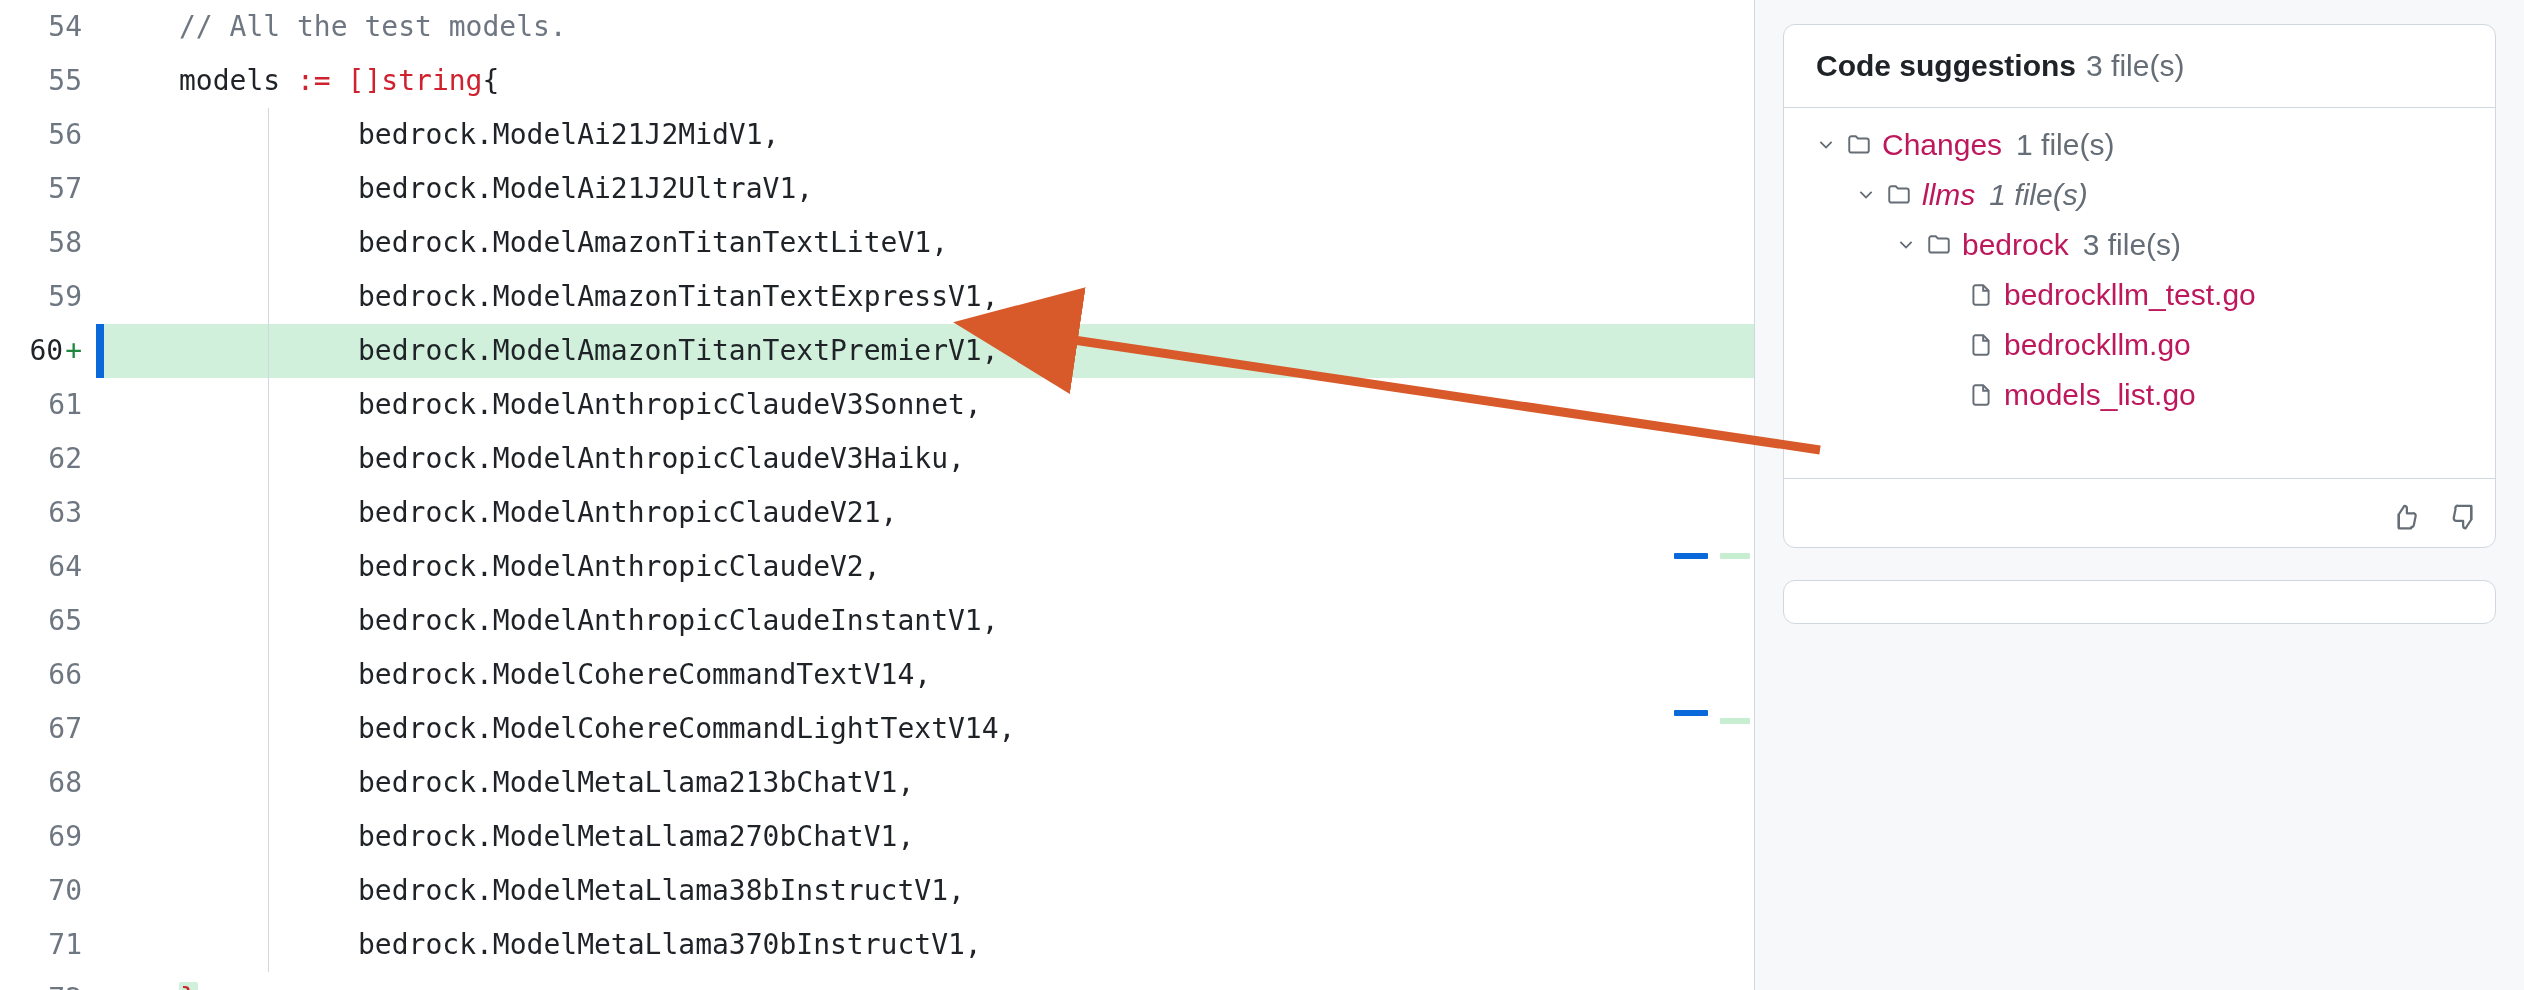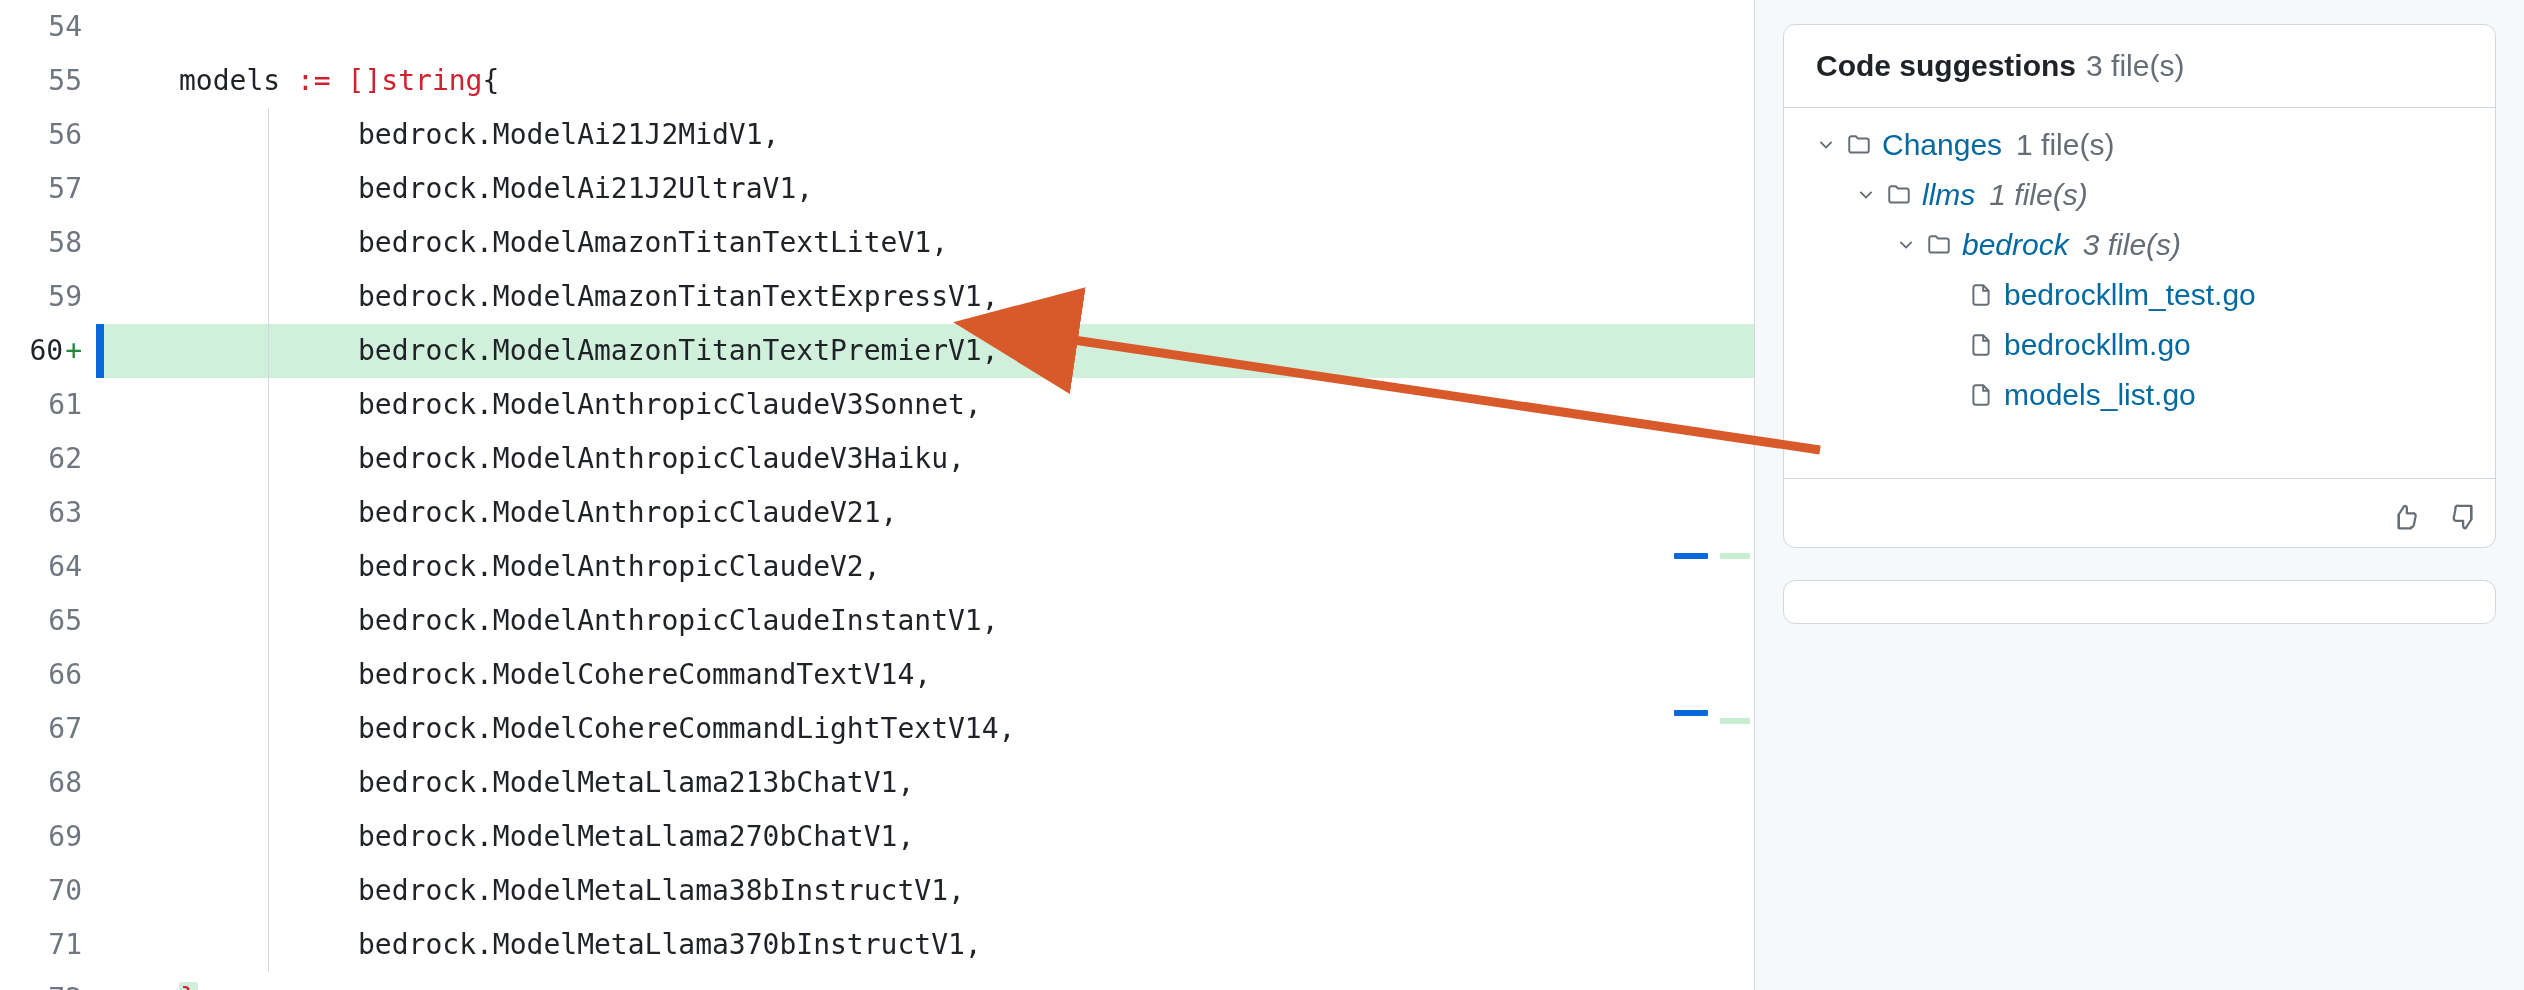--- a/index.html
+++ b/index.html
@@ -136,26 +136,26 @@
   .tree-row .chev {
     width: 20px;
     display: inline-flex;
     justify-content: center;
     color: #656d76;
   }
   .tree-row .icon {
     display: inline-flex;
     color: #656d76;
   }
-  .tree-row .label { color: #0369a1; }
+  .tree-row .label { color: #be185d; }
   .tree-row .meta  { color: #656d76; margin-left: 4px; }
 
   .depth0 { padding-left: 18px; }
   .depth1 { padding-left: 58px; font-style: italic; }
-  .depth2 { padding-left: 98px; font-style: italic; }
+  .depth2 { padding-left: 98px; }
   .depth3 { padding-left: 170px; }
 
   .divider {
     height: 1px;
     background: #d0d7de;
     margin: 26px 0 18px 0;
   }
   .reactions {
     display: flex;
     justify-content: flex-end;
@@ -192,21 +192,21 @@
   }
 
   svg { display: block; }
 </style>
 </head>
 <body>
 
 <div class="layout">
   <div class="code-panel">
     <div class="code-lines" id="code-lines">
-        <div class="code-line"><div class="gutter">54</div><div class="edge-bar"></div><div class="content-wrap"><span class="indent-guide" style="margin-left: 70px; border-left-color: transparent;"></span><span style="display: inline-block; width: 0px;"></span></div></div>
+        <div class="code-line"><div class="gutter">54</div><div class="edge-bar"></div><div class="content-wrap"><span class="indent-guide" style="margin-left: 70px; border-left-color: transparent;"></span><span style="display: inline-block; width: 0px;"></span><span class="content"><span class="tok-comment">// All the test models.</span></span></div></div>
         <div class="code-line"><div class="gutter">55</div><div class="edge-bar"></div><div class="content-wrap"><span class="indent-guide" style="margin-left: 70px; border-left-color: transparent;"></span><span style="display: inline-block; width: 0px;"></span><span class="content"><span class="tok-ident">models </span><span class="tok-op">:=</span><span class="tok-ident"> </span><span class="tok-type">[]string</span><span class="tok-brace">{</span></span></div></div>
         <div class="code-line"><div class="gutter">56</div><div class="edge-bar"></div><div class="content-wrap"><span class="indent-guide" style="margin-left: 70px; border-left-color: transparent;"></span><span class="indent-guide" style="margin-left: 89px;"></span><span style="display: inline-block; width: 89px;"></span><span class="content"><span class="tok-ident">bedrock.ModelAi21J2MidV1,</span></span></div></div>
         <div class="code-line"><div class="gutter">57</div><div class="edge-bar"></div><div class="content-wrap"><span class="indent-guide" style="margin-left: 70px; border-left-color: transparent;"></span><span class="indent-guide" style="margin-left: 89px;"></span><span style="display: inline-block; width: 89px;"></span><span class="content"><span class="tok-ident">bedrock.ModelAi21J2UltraV1,</span></span></div></div>
         <div class="code-line"><div class="gutter">58</div><div class="edge-bar"></div><div class="content-wrap"><span class="indent-guide" style="margin-left: 70px; border-left-color: transparent;"></span><span class="indent-guide" style="margin-left: 89px;"></span><span style="display: inline-block; width: 89px;"></span><span class="content"><span class="tok-ident">bedrock.ModelAmazonTitanTextLiteV1,</span></span></div></div>
         <div class="code-line"><div class="gutter">59</div><div class="edge-bar"></div><div class="content-wrap"><span class="indent-guide" style="margin-left: 70px; border-left-color: transparent;"></span><span class="indent-guide" style="margin-left: 89px;"></span><span style="display: inline-block; width: 89px;"></span><span class="content"><span class="tok-ident">bedrock.ModelAmazonTitanTextExpressV1,</span></span></div></div>
         <div class="code-line added"><div class="gutter">60<span class="plus">+</span></div><div class="edge-bar"></div><div class="content-wrap"><span class="indent-guide" style="margin-left: 70px; border-left-color: transparent;"></span><span class="indent-guide" style="margin-left: 89px;"></span><span style="display: inline-block; width: 89px;"></span><span class="content"><span class="tok-ident">bedrock.ModelAmazonTitanTextPremierV1,</span></span></div></div>
         <div class="code-line"><div class="gutter">61</div><div class="edge-bar"></div><div class="content-wrap"><span class="indent-guide" style="margin-left: 70px; border-left-color: transparent;"></span><span class="indent-guide" style="margin-left: 89px;"></span><span style="display: inline-block; width: 89px;"></span><span class="content"><span class="tok-ident">bedrock.ModelAnthropicClaudeV3Sonnet,</span></span></div></div>
         <div class="code-line"><div class="gutter">62</div><div class="edge-bar"></div><div class="content-wrap"><span class="indent-guide" style="margin-left: 70px; border-left-color: transparent;"></span><span class="indent-guide" style="margin-left: 89px;"></span><span style="display: inline-block; width: 89px;"></span><span class="content"><span class="tok-ident">bedrock.ModelAnthropicClaudeV3Haiku,</span></span></div></div>
         <div class="code-line"><div class="gutter">63</div><div class="edge-bar"></div><div class="content-wrap"><span class="indent-guide" style="margin-left: 70px; border-left-color: transparent;"></span><span class="indent-guide" style="margin-left: 89px;"></span><span style="display: inline-block; width: 89px;"></span><span class="content"><span class="tok-ident">bedrock.ModelAnthropicClaudeV21,</span></span></div></div>
         <div class="code-line"><div class="gutter">64</div><div class="edge-bar"></div><div class="content-wrap"><span class="indent-guide" style="margin-left: 70px; border-left-color: transparent;"></span><span class="indent-guide" style="margin-left: 89px;"></span><span style="display: inline-block; width: 89px;"></span><span class="content"><span class="tok-ident">bedrock.ModelAnthropicClaudeV2,</span></span></div></div>

